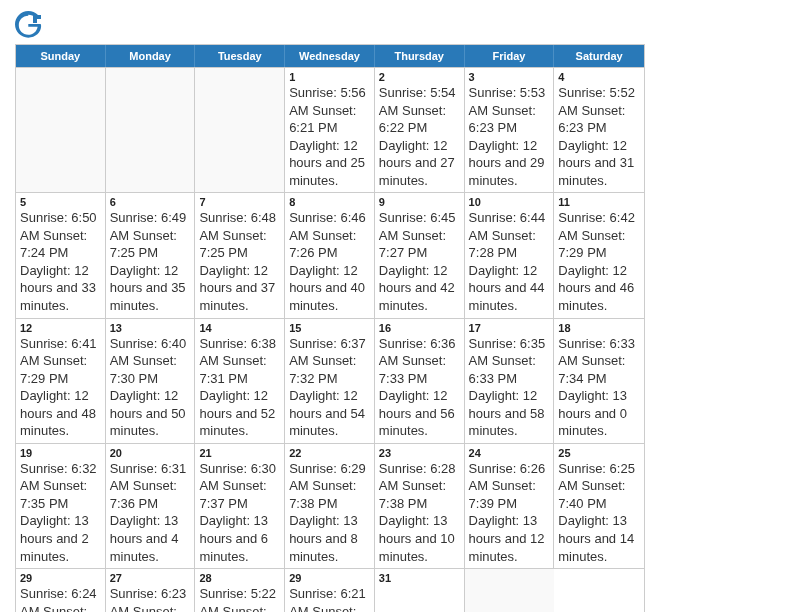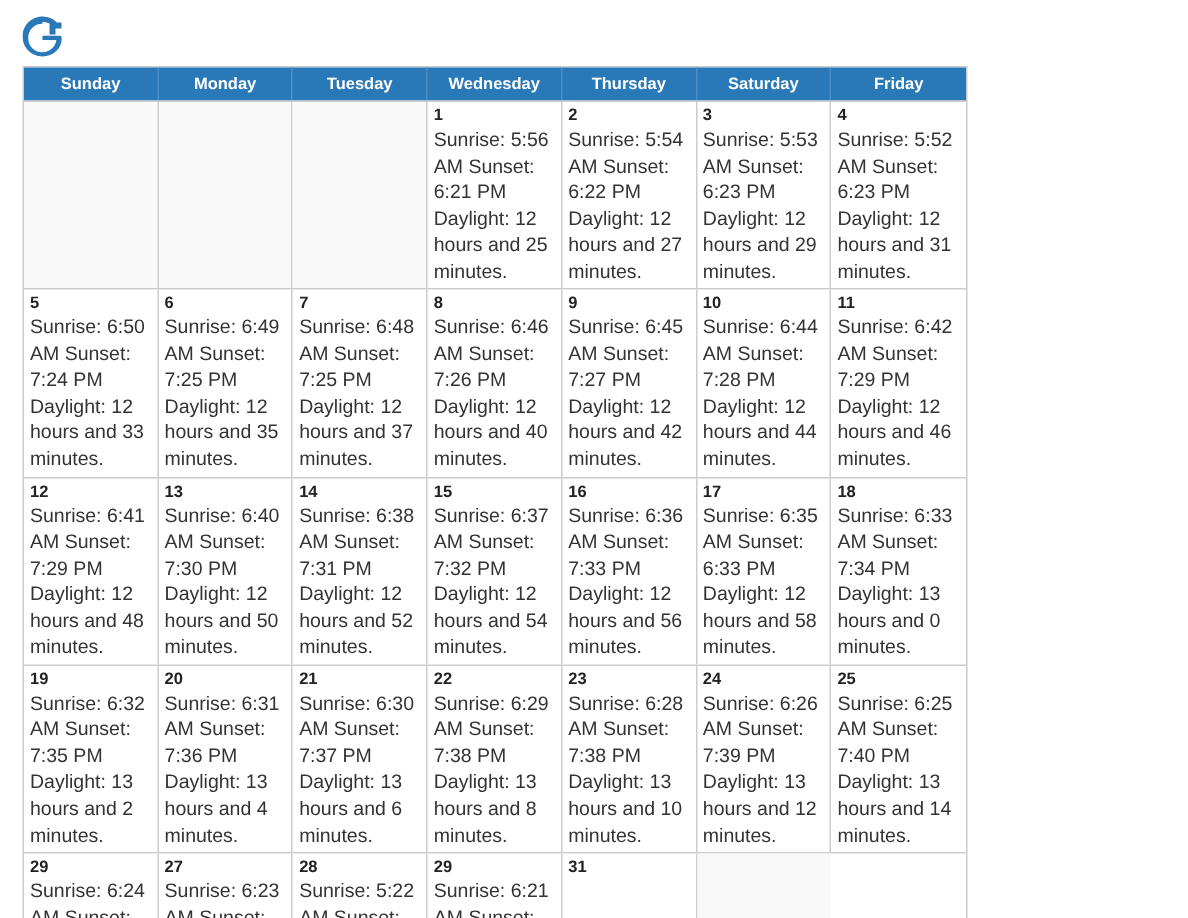--- a/index.html
+++ b/index.html
@@ -135,22 +135,22 @@
     </div>
   </div>
 
   <div class="calendar">
     <div class="cal-header">
     <div class="cal-header-cell">Sunday</div>
         <div class="cal-header-cell">Monday</div>
         <div class="cal-header-cell">Tuesday</div>
         <div class="cal-header-cell">Wednesday</div>
         <div class="cal-header-cell">Thursday</div>
+        <div class="cal-header-cell">Friday</div>
         <div class="cal-header-cell">Saturday</div>
-        <div class="cal-header-cell">Friday</div>
       </div>
     <div class="cal-body">
     <div class="cal-row">
           <div class="cal-cell empty"></div>
           <div class="cal-cell empty"></div>
           <div class="cal-cell empty"></div>
           <div class="cal-cell">
             <div class="day-num">1</div>
             <div class="cell-text">Sunrise: 5:56 AM
 Sunset: 6:21 PM

